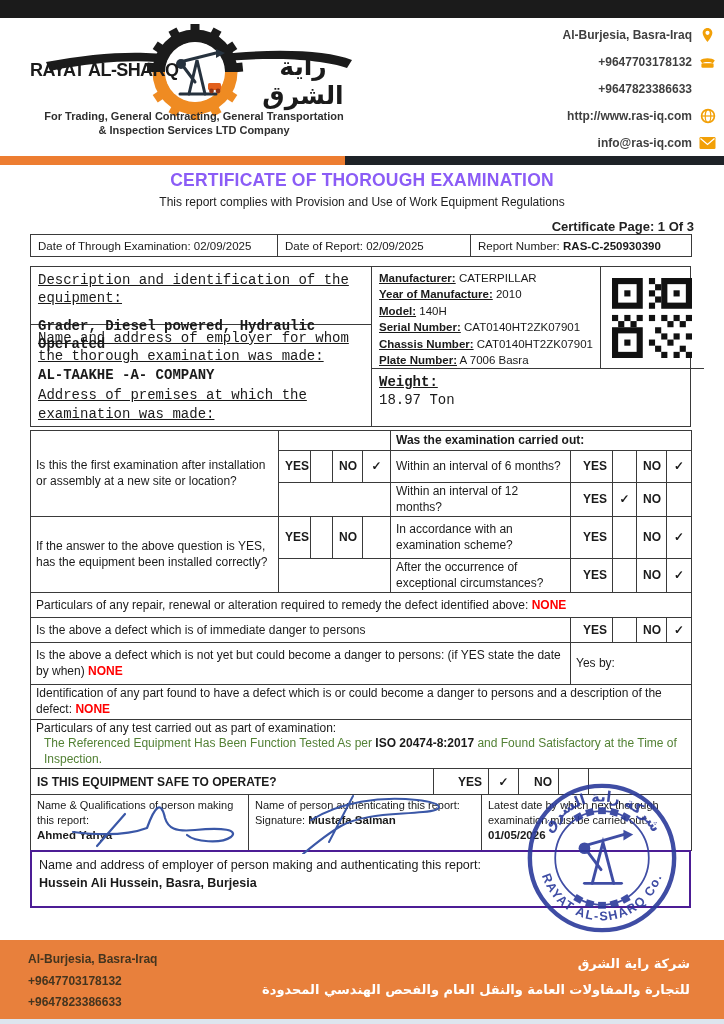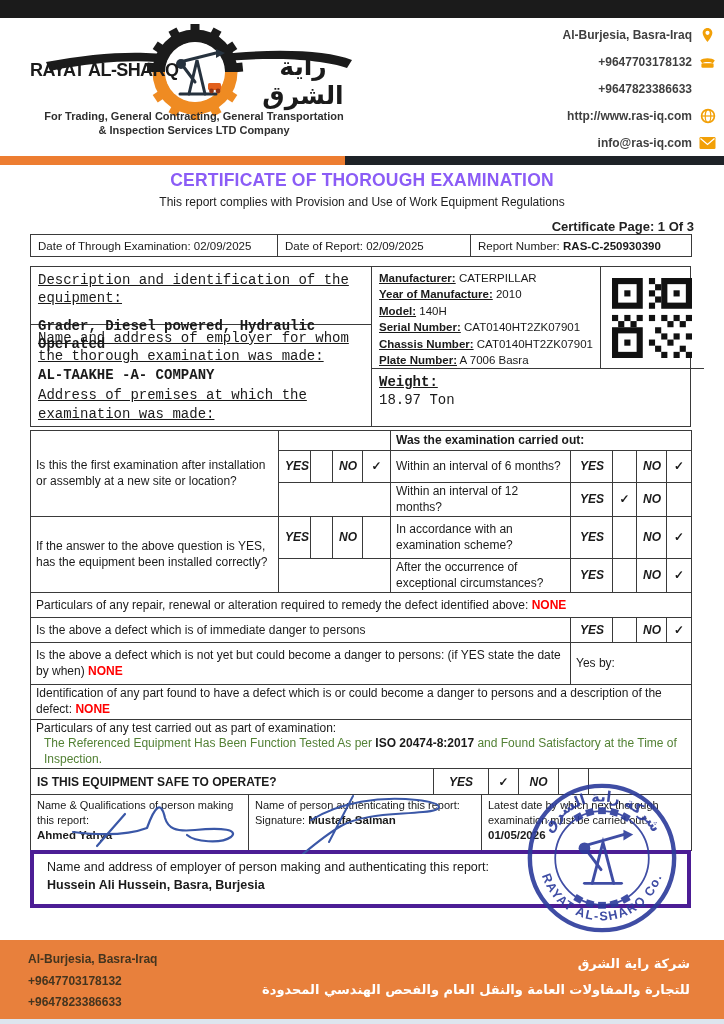--- a/index.html
+++ b/index.html
@@ -48,36 +48,36 @@
   .equip .qr-cell { width:104px; border-left:1px solid #3a3a3a; display:flex; align-items:center; justify-content:center; }
   .ulab { text-decoration:underline; }
   .blab { font-weight:bold; text-decoration:underline; }
   .bval { font-weight:bold; }
 
   
   .lower { position:absolute; top:430px; left:30px; width:661px; }
   .exam-table, .safe-table, .names-table { width:661px; table-layout:fixed; }
   .exam-table td { font-size:12px; padding:1px 5px; line-height:1.3; }
   .safe-table, .names-table { margin-top:-1px; }
-  .yn { font-weight:bold; text-align:center; padding-left:6px !important;font-style:italic; }
+  .yn { font-weight:bold; text-align:right; padding-left:6px !important; }
   .ck { text-align:center; font-size:13px; font-weight:bold; padding:0 !important; }
   .hdr-bold { font-weight:bold; font-size:11.5px; }
   .red { color:#FF0000; font-weight:bold; }
   .green { color:#538135; }
   .iso { font-weight:bold; color:#1a1a1a; }
 
   .safe-table td { font-size:12px; padding:2px 6px; }
   .safe-q { font-weight:bold; font-size:12.5px; }
 
   .names-table td { font-size:11px; padding:3px 6px; vertical-align:top; line-height:1.35; }
   .sig-name { font-weight:bold; font-size:11.5px; }
   .sigwrap { position:relative; }
   .sig-svg { position:absolute; pointer-events:none; }
 
-  .employer-box { margin-top:-1px; border:4px solid #4c1d95; height:58px; padding:4px 13px; font-size:12.5px; line-height:1.45; }
+  .employer-box { margin-top:-1px; border:2px solid #4c1d95; height:58px; padding:4px 7px; font-size:12.5px; line-height:1.45; }
 
   .stamp { position:absolute; left:524px; top:780px; opacity:0.9; z-index:5; }
 
   .footer { position:absolute; top:940px; left:0; width:100%; height:79px; background:#E8803C; }
   .footer .f-left { position:absolute; left:28px; top:9px; font-size:12px; font-weight:bold; color:#44341f; line-height:1.8; }
   .footer .f-right { position:absolute; right:34px; top:11px; text-align:right; color:#fff; font-weight:bold; font-family:"DejaVu Sans", sans-serif; font-size:13px; line-height:2; }
   .bottom-strip { position:absolute; top:1019px; left:0; width:100%; height:5px; background:#dde5ee; }
 </style>
 </head>
 <body>

